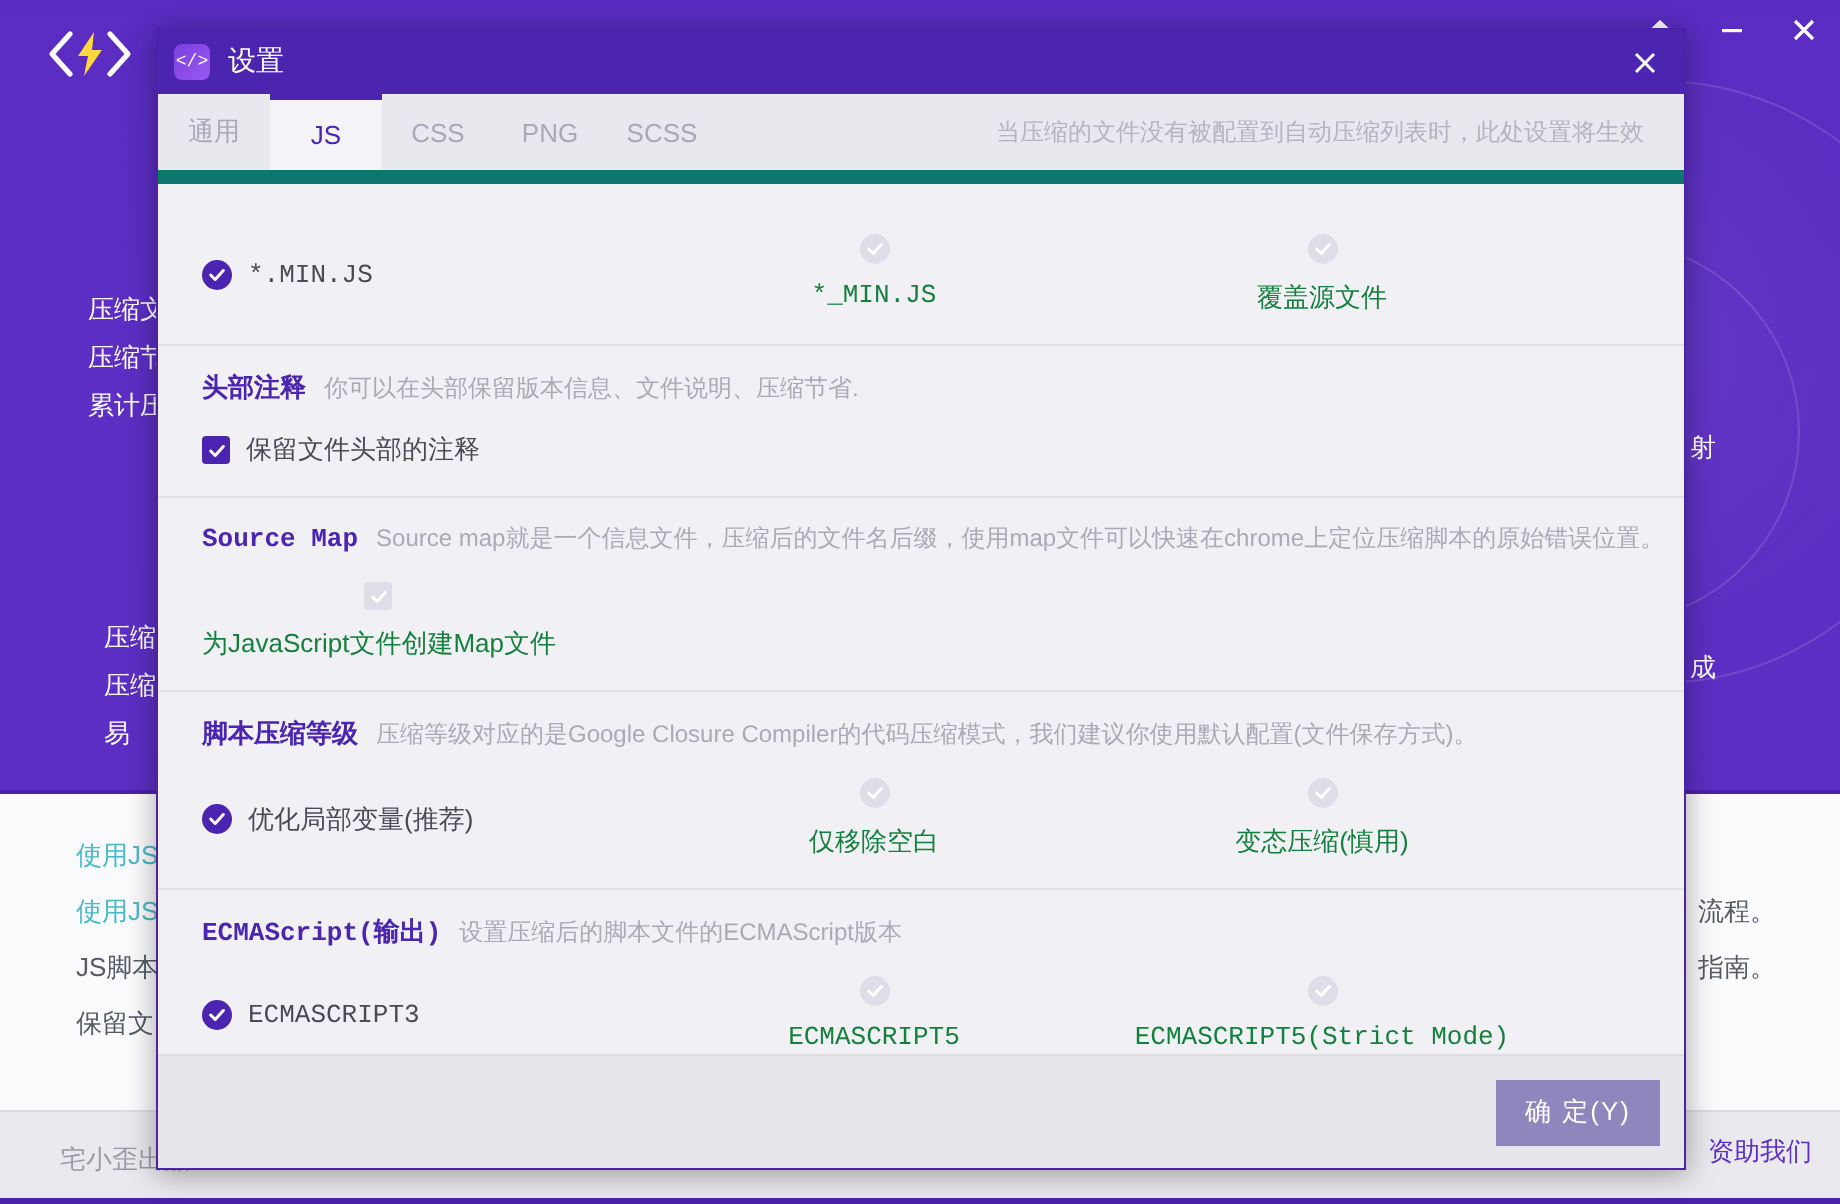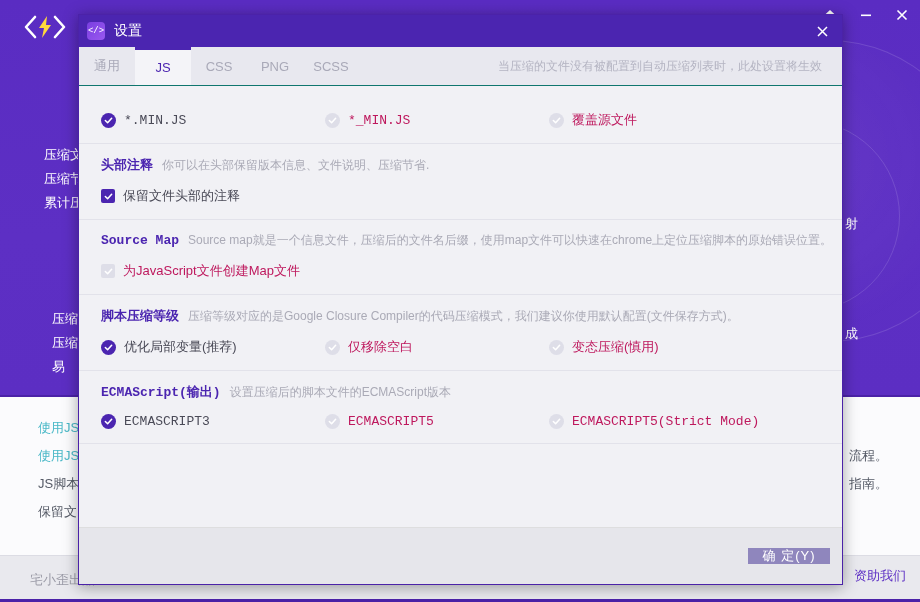--- a/index.html
+++ b/index.html
@@ -230,21 +230,21 @@
     color: #ffffff;
   }
 
   #dialog-tabbar {
     height: 38px;
     background: #e8e8ef;
     display: flex;
     align-items: stretch;
     flex: none;
     position: relative;
-    border-bottom: 1px solid #0f766e;
+    border-bottom: 7px solid #0f766e;
   }
   .tab {
     width: 56px;
     display: flex;
     align-items: center;
     justify-content: center;
     font-size: 13px;
     color: #a9a9b8;
     position: relative;
     background: transparent;
@@ -299,21 +299,21 @@
     padding: 13px 0 0 22px;
   }
   .option {
     display: flex;
     align-items: center;
     width: 224px;
     font-size: 13px;
     color: #4a4a57;
     gap: 8px;
   }
-  .option.off { color: #be185d; }
+  .option.off { color: #15803d; flex-direction: column; }
 
   .radio {
     width: 15px; height: 15px;
     border-radius: 50%;
     flex: none;
     display: flex;
     align-items: center;
     justify-content: center;
     box-sizing: border-box;
   }
@@ -353,21 +353,21 @@
     background: #e6e6eb;
     border-top: 1px solid #dededf;
     display: flex;
     align-items: center;
     justify-content: flex-end;
     padding-right: 12px;
     flex: none;
   }
   #confirm-button {
     width: 82px;
-    height: 16px;
+    height: 33px;
     background: #8f86bd;
     color: #ffffff;
     font-size: 13px;
     display: flex;
     align-items: center;
     justify-content: center;
     border: none;
     letter-spacing: 1px;
     font-family: inherit;
   }

